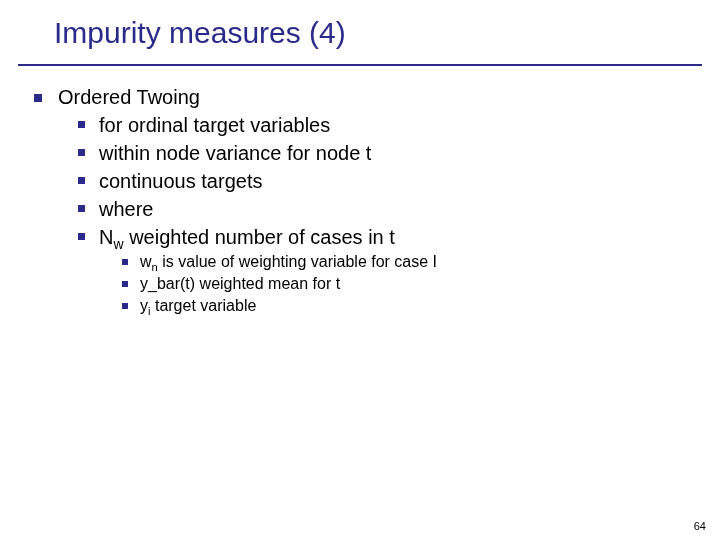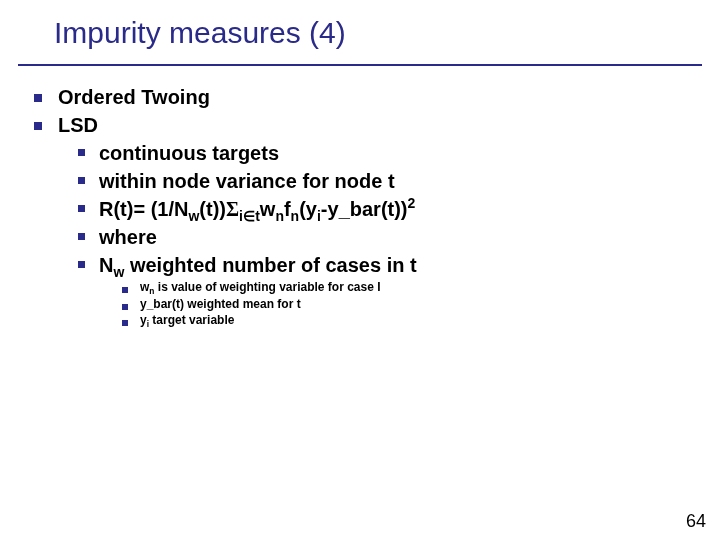--- a/index.html
+++ b/index.html
@@ -33,35 +33,34 @@
     height: 0;
     border-top: 2px solid #2a2a8a;
   }
   .body {
     position: absolute;
     left: 34px;
     right: 30px;
     top: 84px;
     font-size: 20px;
     line-height: 1.3;
-    font-weight: bold;
   }
   .lvl1 {
     display: flex;
     margin-bottom: 2px;
   }
   .lvl2 {
     display: flex;
     margin-left: 44px;
     margin-bottom: 2px;
   }
   .lvl3 {
     display: flex;
     margin-left: 88px;
-    font-size: 12px;
+    font-size: 16px;
     margin-bottom: 1px;
   }
   .bullet {
     flex: 0 0 auto;
     width: 8px;
     height: 8px;
     background: #2a2a8a;
     margin-top: 10px;
     margin-right: 16px;
   }
@@ -78,54 +77,50 @@
     margin-right: 12px;
   }
   .txt { flex: 1 1 auto; }
   sub { font-size: 0.7em; vertical-align: sub; line-height: 0; }
   sup { font-size: 0.7em; vertical-align: super; line-height: 0; }
   .sigma { font-family: "Times New Roman", serif; }
   .pagenum {
     position: absolute;
     right: 14px;
     bottom: 8px;
-    font-size: 18px;
+    font-size: 11px;
     color: #000;
   }
 </style>
 </head>
 <body>
 
 <div class="slide">
 
   <div class="title">Impurity measures (4)</div>
   <div class="rule"></div>
 
   <div class="body">
 
     <div class="lvl1">
       <div class="bullet"></div>
       <div class="txt">Ordered Twoing</div>
     </div>
-
-    <div class="lvl1">
-      <div class="bullet"></div>
-      <div class="txt">LSD</div>
-    </div>
     <div class="lvl2">
       <div class="bullet"></div>
-      <div class="txt">continuous targets</div>
+      <div class="txt">for ordinal target variables</div>
     </div>
+
     <div class="lvl2">
       <div class="bullet"></div>
       <div class="txt">within node variance for node t</div>
     </div>
     <div class="lvl2">
       <div class="bullet"></div>
-      <div class="txt">R(t)= (1/N<sub>w</sub>(t))<span class="sigma">Σ</span><sub>i∈t</sub>w<sub>n</sub>f<sub>n</sub>(y<sub>i</sub>-y_bar(t))<sup>2</sup></div>
+      <div class="txt">continuous targets</div>
     </div>
     <div class="lvl2">
       <div class="bullet"></div>
       <div class="txt">where</div>
     </div>
     <div class="lvl2">
       <div class="bullet"></div>
       <div class="txt">N<sub>w</sub> weighted number of cases in t</div>
     </div>
 

